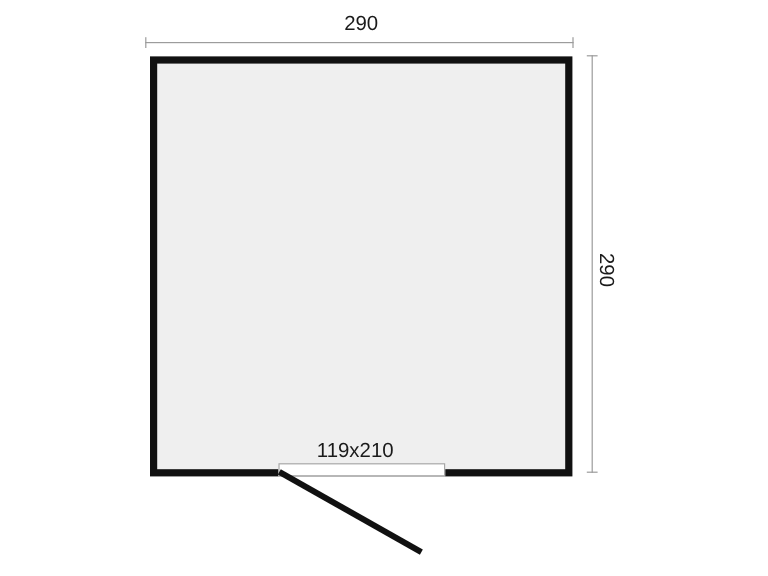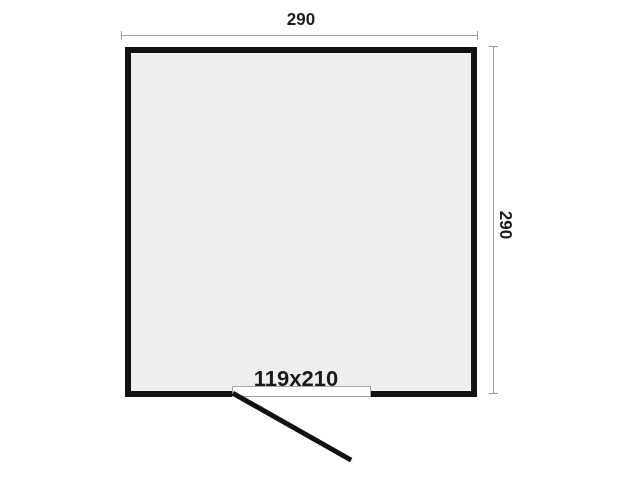--- a/index.html
+++ b/index.html
@@ -10,21 +10,20 @@
     width: 640px;
     height: 480px;
     background: #ffffff;
     font-family: "Liberation Sans", sans-serif;
     position: relative;
     overflow: hidden;
   }
   .plan {
     position: absolute;
     inset: 0;
-    font-weight: bold;
   }
   
   .room {
     position: absolute;
     left: 125px;
     top: 47px;
     width: 352px;
     height: 350px;
     background: #efefef;
     border: 6px solid #111111;
@@ -94,21 +93,21 @@
     border: 1px solid #a6a6a6;
     box-sizing: border-box;
   }
   
   .door-label {
     position: absolute;
     left: 296px;
     top: 366px;
     transform: translateX(-50%);
     color: #1a1a1a;
-    font-size: 22px;
+    font-size: 17px;
     white-space: nowrap;
   }
   
   .door-swing {
     position: absolute;
     left: 234px;
     top: 391px;
     width: 136px;
     height: 5px;
     background: #111111;

